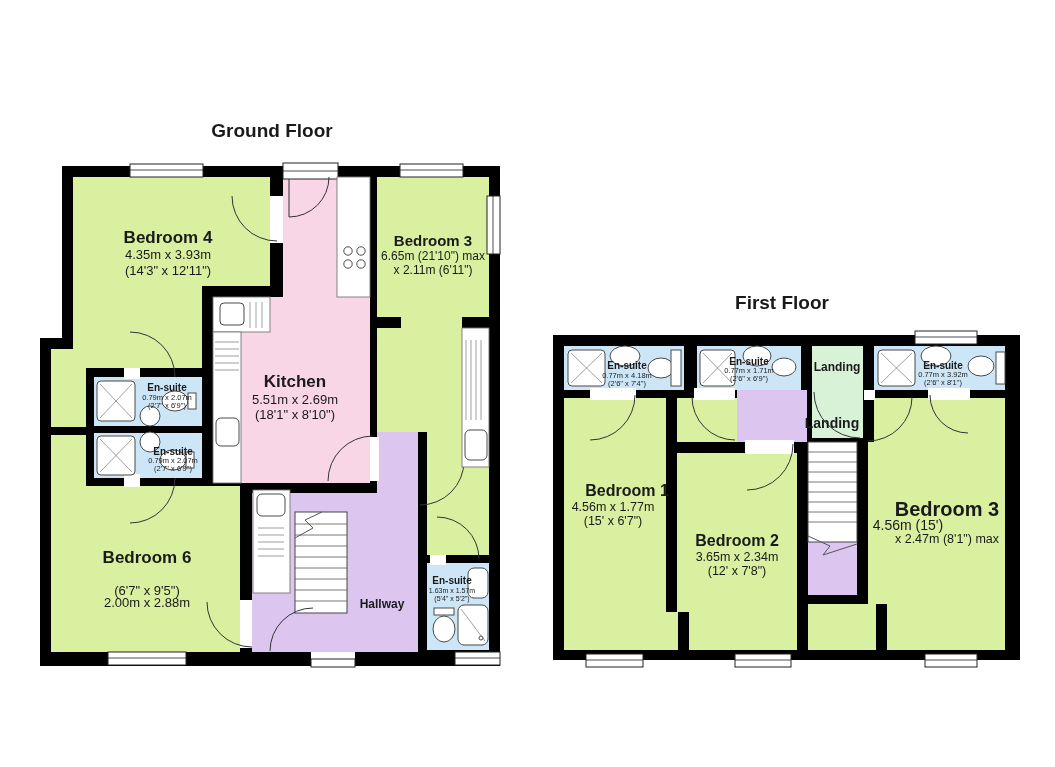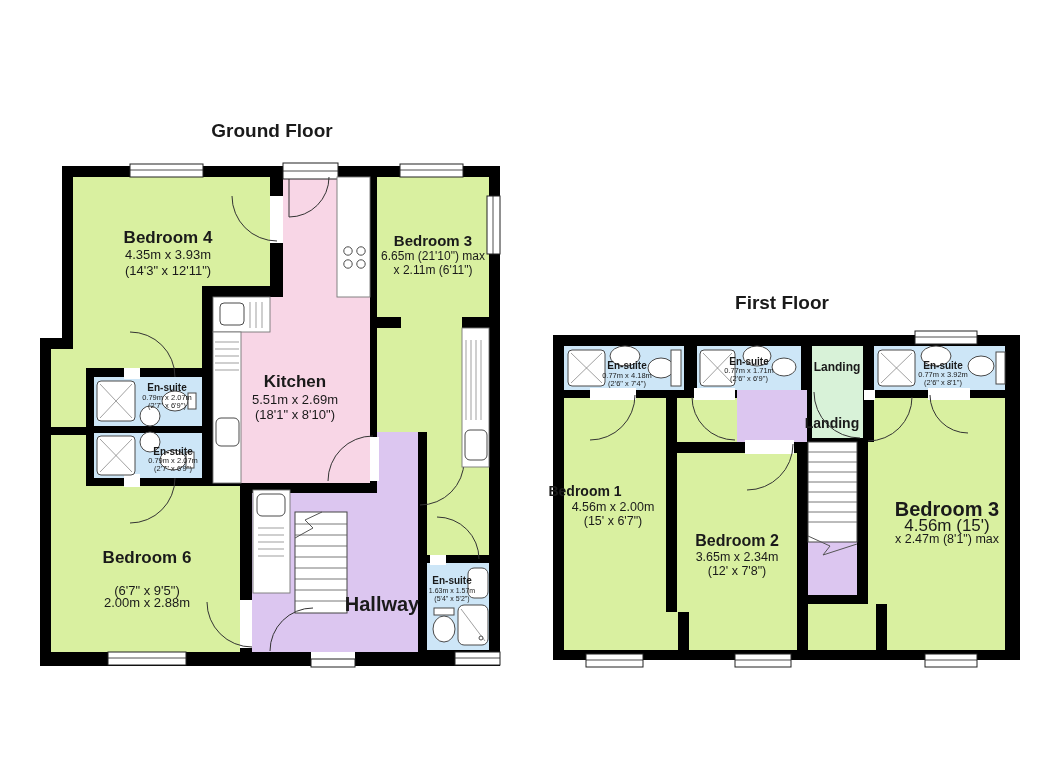--- a/index.html
+++ b/index.html
@@ -267,21 +267,21 @@
   <div class="lbl t-sdim" style="left:167px;top:406px">(2'7" x 6'9")</div>
 
   <div class="lbl t-sname" style="left:173px;top:452px">En-suite</div>
   <div class="lbl t-sdim" style="left:173px;top:461px">0.79m x 2.07m</div>
   <div class="lbl t-sdim" style="left:173px;top:469px">(2'7" x 6'9")</div>
 
   <div class="lbl t-name" style="left:147px;top:557px">Bedroom 6</div>
   <div class="lbl t-dim" style="left:147px;top:602px">2.00m x 2.88m</div>
   <div class="lbl t-dim" style="left:147px;top:590px">(6'7" x 9'5")</div>
 
-  <div class="lbl t-name" style="left:382px;top:604px;font-size:20px">Hallway</div>
+  <div class="lbl t-name" style="left:382px;top:604px;font-size:12px">Hallway</div>
 
   <div class="lbl t-sname" style="left:452px;top:581px">En-suite</div>
   <div class="lbl t-sdim" style="left:452px;top:590px;font-size:7px">1.63m x 1.57m</div>
   <div class="lbl t-sdim" style="left:452px;top:598px;font-size:7px">(5'4" x 5'2")</div>
 
   <div class="lbl t-sname" style="left:627px;top:366px">En-suite</div>
   <div class="lbl t-sdim" style="left:627px;top:376px">0.77m x 4.18m</div>
   <div class="lbl t-sdim" style="left:627px;top:384px">(2'6" x 7'4")</div>
 
   <div class="lbl t-sname" style="left:749px;top:362px">En-suite</div>
@@ -289,25 +289,25 @@
   <div class="lbl t-sdim" style="left:749px;top:379px">(2'6" x 6'9")</div>
 
   <div class="lbl t-cup" style="left:837px;top:367px">Landing</div>
 
   <div class="lbl t-sname" style="left:943px;top:366px">En-suite</div>
   <div class="lbl t-sdim" style="left:943px;top:375px">0.77m x 3.92m</div>
   <div class="lbl t-sdim" style="left:943px;top:383px">(2'6" x 8'1")</div>
 
   <div class="lbl t-land" style="left:794px;top:423px">Landing</div>
 
-  <div class="lbl t-name" style="left:585px;top:491px;font-size:14px">Bedroom 1</div>
-  <div class="lbl t-dim" style="left:613px;top:507px;font-size:12.5px">4.56m x 2.00m</div>
+  <div class="lbl t-name" style="left:627px;top:491px;font-size:16px">Bedroom 1</div>
+  <div class="lbl t-dim" style="left:613px;top:507px;font-size:12.5px">4.56m x 1.77m</div>
   <div class="lbl t-dim" style="left:613px;top:521px;font-size:12.5px">(15' x 6'7")</div>
 
   <div class="lbl t-name" style="left:737px;top:541px;font-size:16px">Bedroom 2</div>
   <div class="lbl t-dim" style="left:737px;top:557px;font-size:12.5px">3.65m x 2.34m</div>
   <div class="lbl t-dim" style="left:737px;top:571px;font-size:12.5px">(12' x 7'8")</div>
 
   <div class="lbl t-name" style="left:947px;top:509px;font-size:20px">Bedroom 3</div>
-  <div class="lbl t-dim" style="left:947px;top:525px;font-size:17px">4.56m (15')</div>
+  <div class="lbl t-dim" style="left:908px;top:525px;font-size:14px">4.56m (15')</div>
   <div class="lbl t-dim" style="left:947px;top:539px;font-size:12.5px">x 2.47m (8'1") max</div>
 
 </div>
 
 </body></html>

